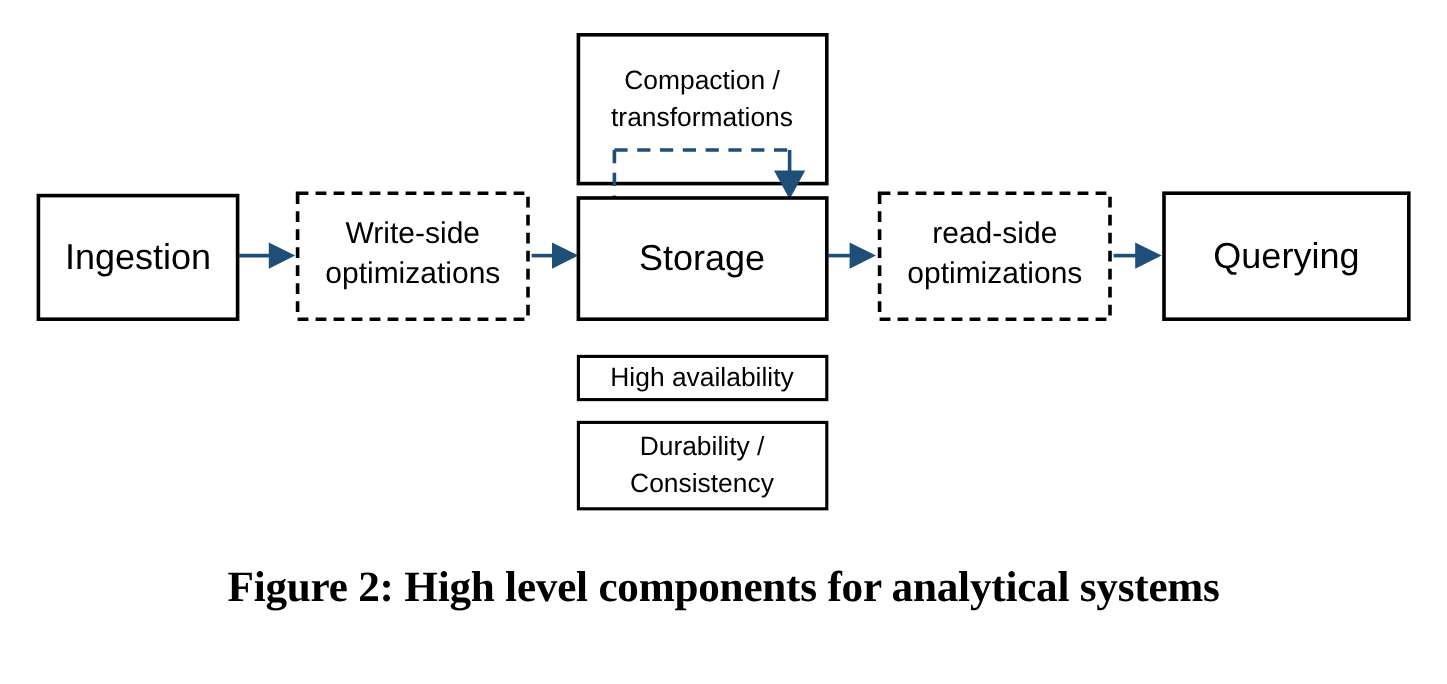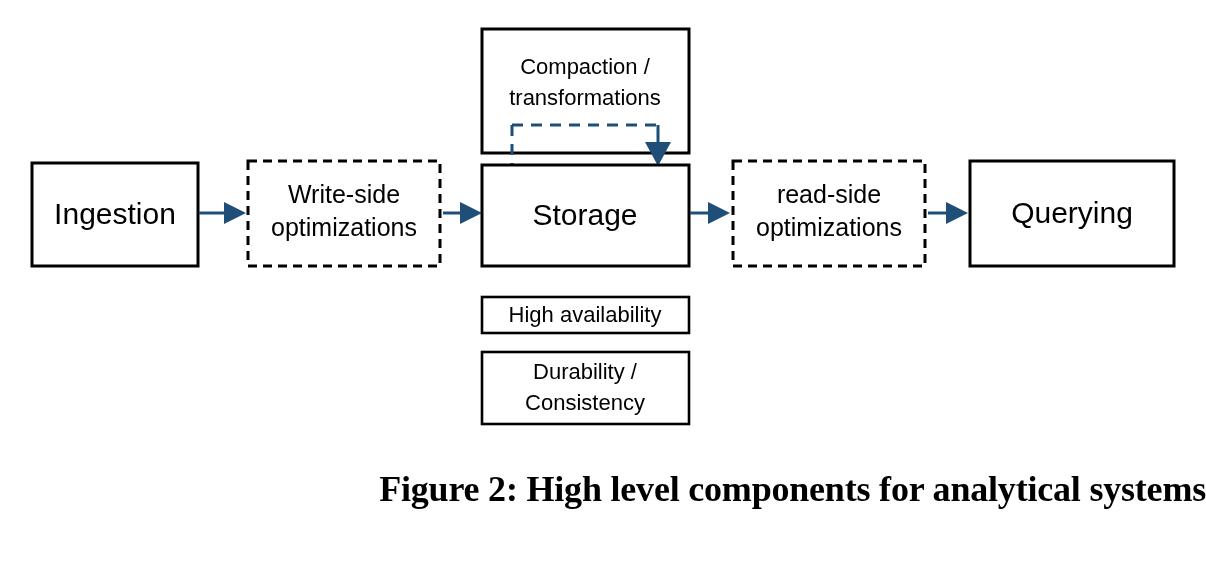--- a/index.html
+++ b/index.html
@@ -60,21 +60,21 @@
   }
   .flow-head {
     fill: #1f4e79;
     stroke: none;
   }
   .caption {
     position: absolute;
     left: 0;
     top: 468px;
     width: 1206px;
-    text-align: right;
+    text-align: center;
     font-family: "Liberation Serif", serif;
     font-weight: bold;
     font-size: 36px;
     color: #000000;
     letter-spacing: -0.2px;
   }
 </style>
 </head>
 <body>
 

